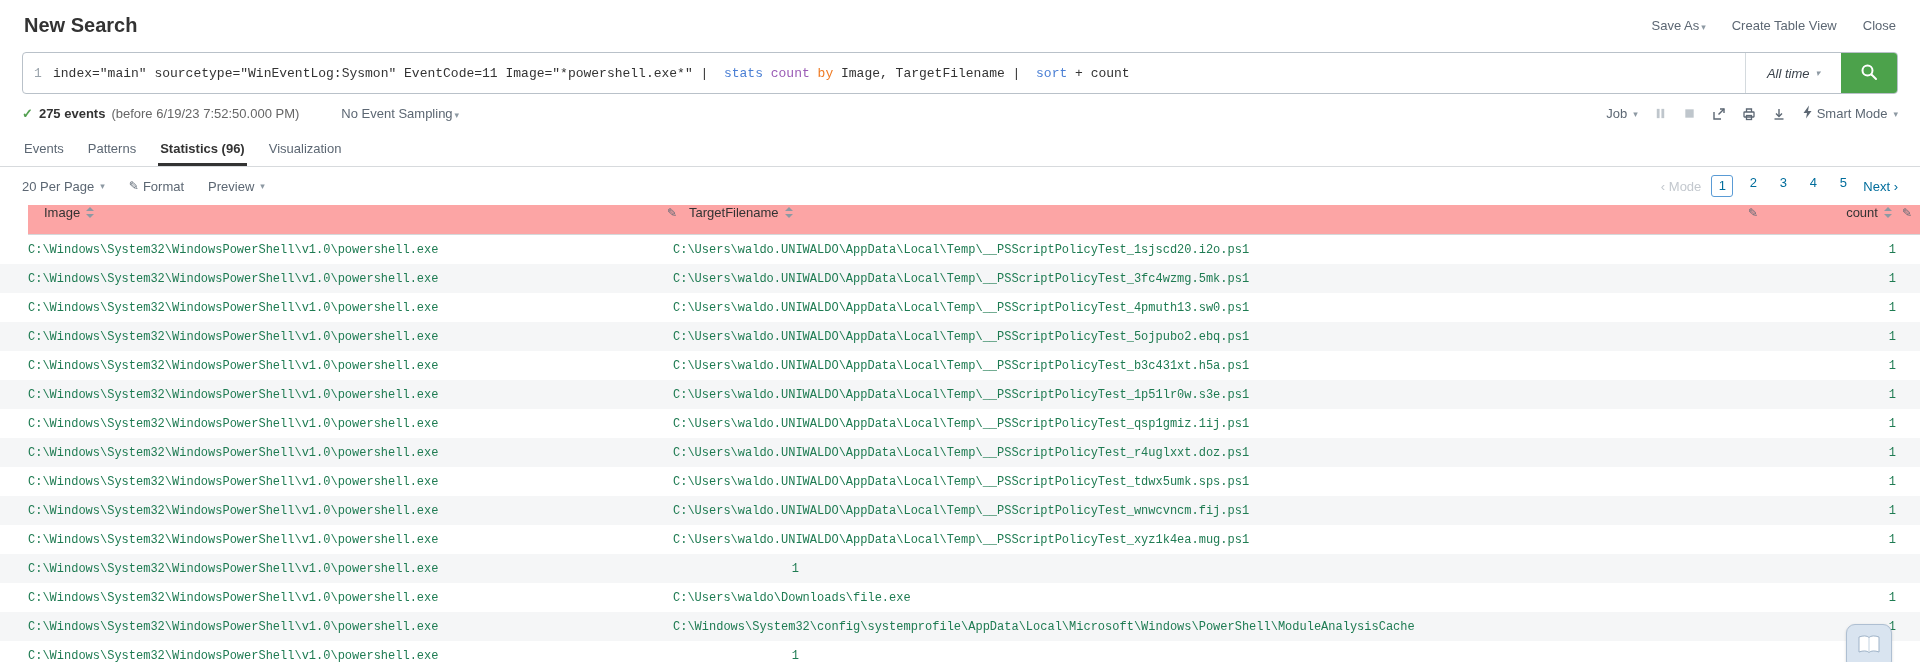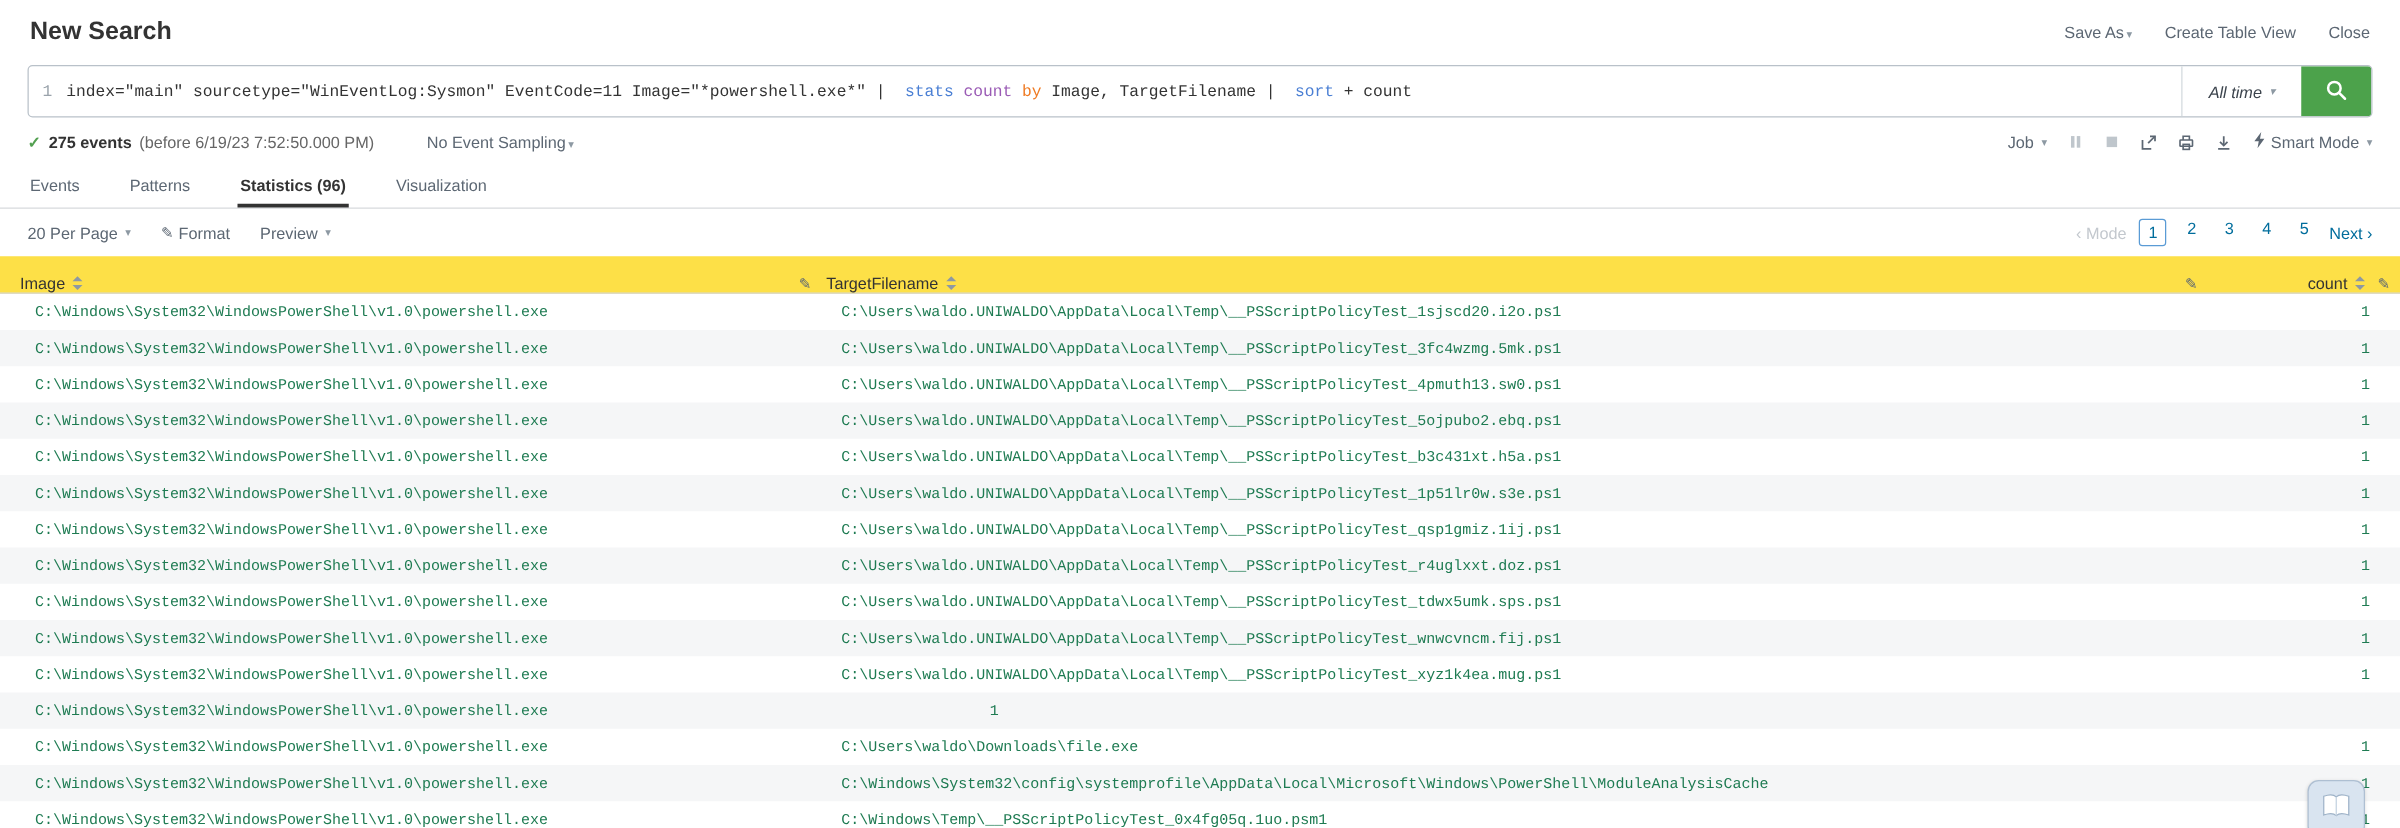--- a/index.html
+++ b/index.html
@@ -35,41 +35,41 @@
   .job-left { display:flex; align-items:center; gap:6px; }
   .check { color:#53a051; font-weight:bold; }
   .events-count { font-weight:bold; color:#333; }
   .events-time { color:#666; }
   .sampling { margin-left:36px; color:#5c6773; cursor:pointer; }
   .job-right { display:flex; align-items:center; gap:16px; color:#5c6773; }
   .job-right .icon-btn { display:flex; align-items:center; cursor:pointer; }
   .job-label, .smart-mode { cursor:pointer; display:flex; align-items:center; gap:4px; }
 
   
-  .tabs { display:flex; gap:36px; padding:0 22px; border-bottom:1px solid #d7dadd; height:36px; }
+  .tabs { display:flex; gap:20px; padding:0 22px; border-bottom:1px solid #d7dadd; height:36px; }
   .tab { font-size:13px; color:#5c6773; padding:10px 2px 8px 2px; cursor:pointer;
     border-bottom:3px solid transparent; }
   .tab.active { color:#333; font-weight:bold; border-bottom:3px solid #333; }
 
   
   .toolbar { display:flex; justify-content:space-between; align-items:center;
     padding:8px 22px; height:38px; font-size:13px; color:#5c6773; }
   .toolbar-left { display:flex; gap:24px; align-items:center; }
   .tool-btn { display:flex; align-items:center; gap:4px; cursor:pointer; }
   .pencil { font-size:12px; color:#5c6773; }
   .pagination { display:flex; align-items:center; gap:10px; font-size:13px; }
   .prev { color:#c3c8ce; }
   .page { color:#006d9c; cursor:pointer; min-width:20px; text-align:center; }
   .page.current { border:1px solid #5a9bd5; border-radius:3px; height:22px; width:22px;
     line-height:20px; }
   .next { color:#006d9c; cursor:pointer; }
 
   
-  .thead { display:flex; align-items:flex-end; background:#fde047; height:30px; font-size:13px;
-    color:#333; border-bottom:1px solid #d5d8da; padding:0 0 0 16px; }
+  .thead { display:flex; align-items:flex-start; background:#fca5a5; height:30px; font-size:13px;
+    color:#333; border-bottom:1px solid #d5d8da; padding:0 0 0 16px;margin-left:28px; }
   .col-image { width:645px; display:flex; align-items:center; justify-content:space-between;
     padding-right:12px; }
   .col-target { flex:1; display:flex; align-items:center; justify-content:space-between;
     padding-right:12px; }
   .col-count { width:150px; display:flex; align-items:center; justify-content:flex-end;
     gap:10px; padding-right:8px; }
   .hcell { display:flex; align-items:center; cursor:pointer; }
   .sort { display:inline-block; margin-left:6px; position:relative; width:8px; height:11px; }
   .sort::before { content:""; position:absolute; top:0; left:0;
     border-left:4px solid transparent; border-right:4px solid transparent;
@@ -384,23 +384,20 @@
           <span class="cell-link">C:\Windows\System32\config\systemprofile\AppData\Local\Microsoft\Windows\PowerShell\ModuleAnalysisCache</span>
         </div>
         <div class="col-count">
           <span class="cell-link">1</span>
         </div>
       </div>
       <div class="trow">
         <div class="col-image">
           <span class="cell-link">C:\Windows\System32\WindowsPowerShell\v1.0\powershell.exe</span>
         </div>
-        <div class="col-target">
-          <span class="cell-link">C:\Windows\Temp\__PSScriptPolicyTest_0x4fg05q.1uo.psm1</span>
-        </div>
         <div class="col-count">
           <span class="cell-link">1</span>
         </div>
       </div>
     </div>
 </div>
 
 <div class="feedback-widget">
   <span>
     <svg width="24" height="22" viewBox="0 0 24 22">

